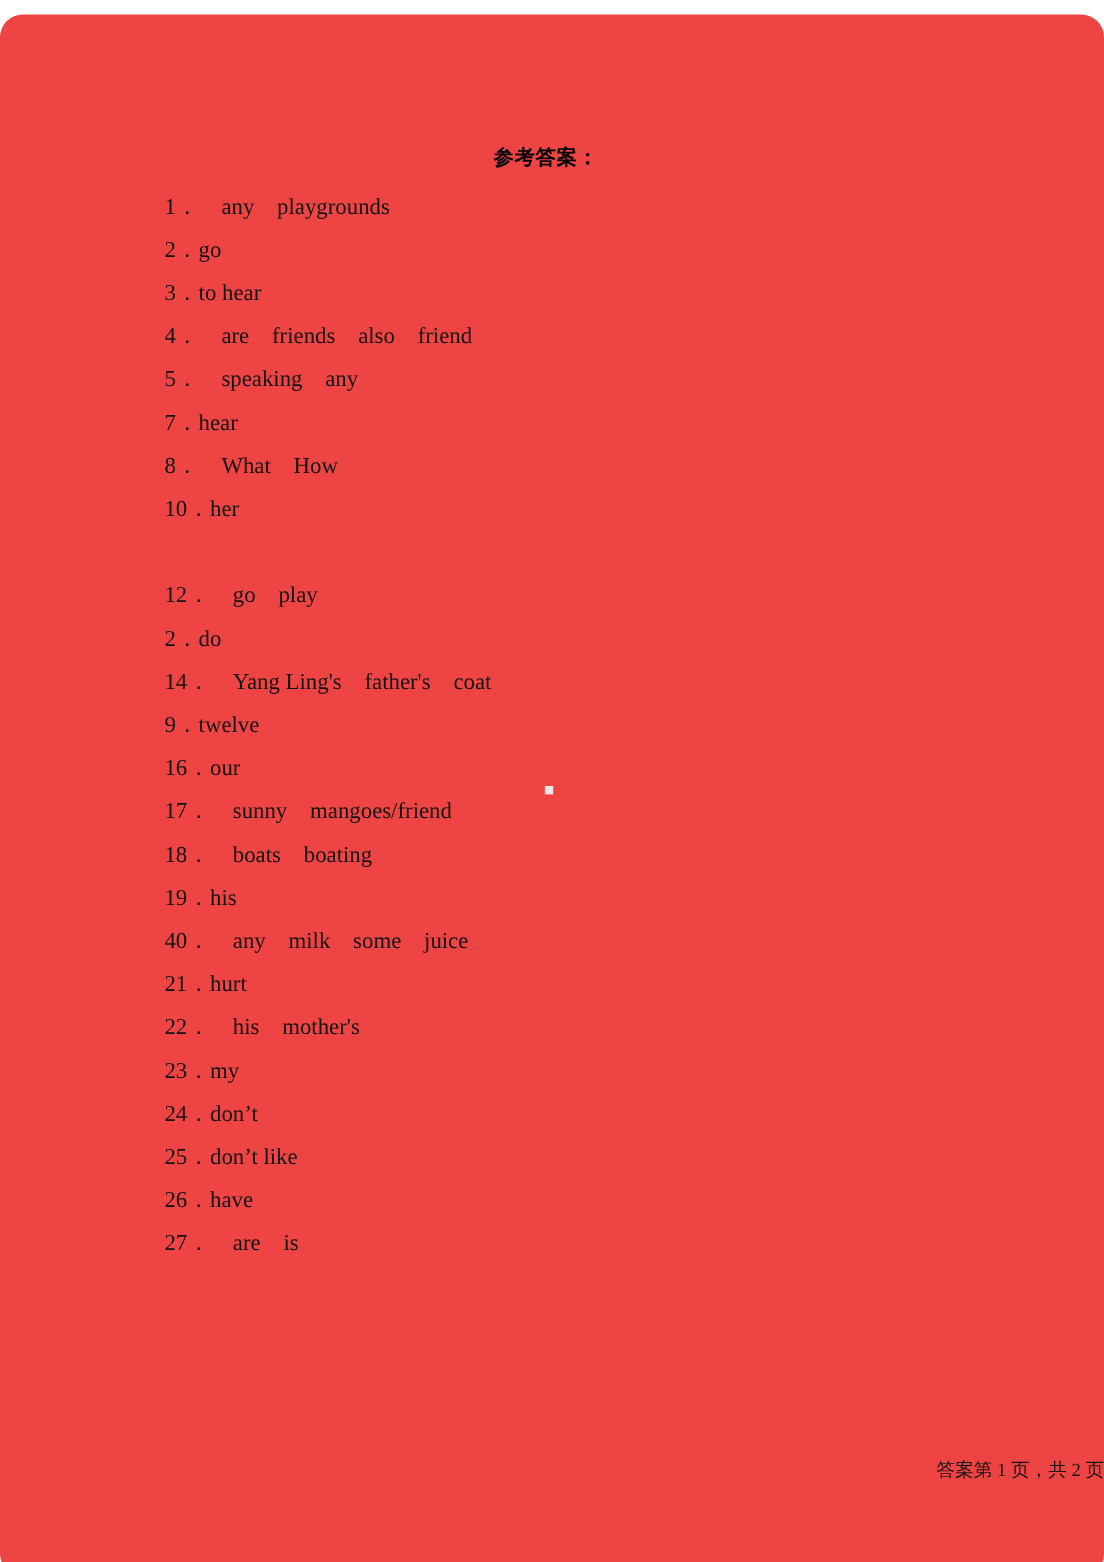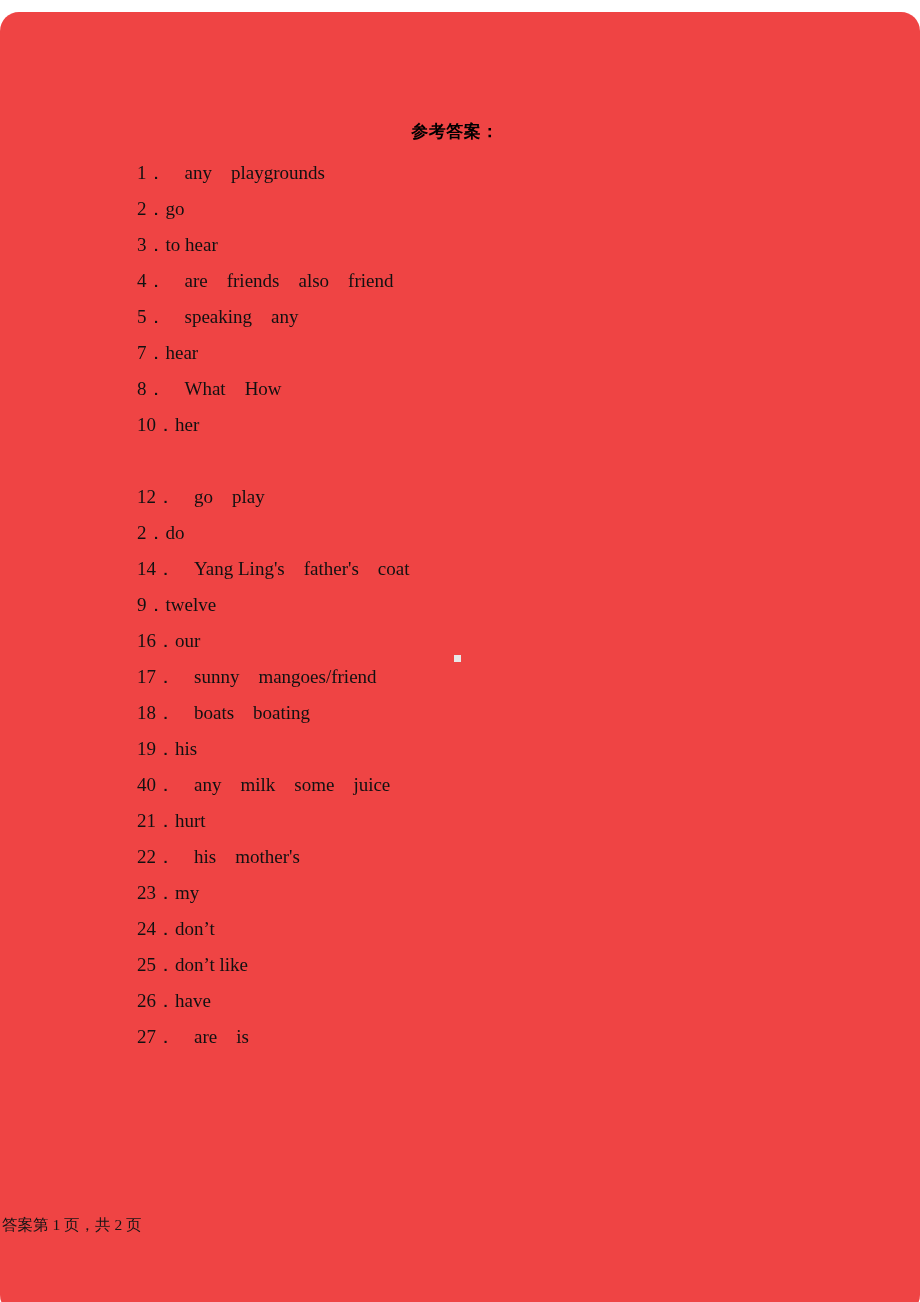--- a/index.html
+++ b/index.html
@@ -65,21 +65,21 @@
   .answer-row.multi .ans-body {
     padding-left: 0;
   }
 
   
   .page-footer {
     position: absolute;
     left: 0;
     right: 0;
     top: 1203px;
-    text-align: left;
+    text-align: right;
     font-size: 15.5px;
     color: #151515;
     padding-left: 2px;
     white-space: pre;
   }
 
   
   .scan-artifact {
     position: absolute;
     left: 454px;

